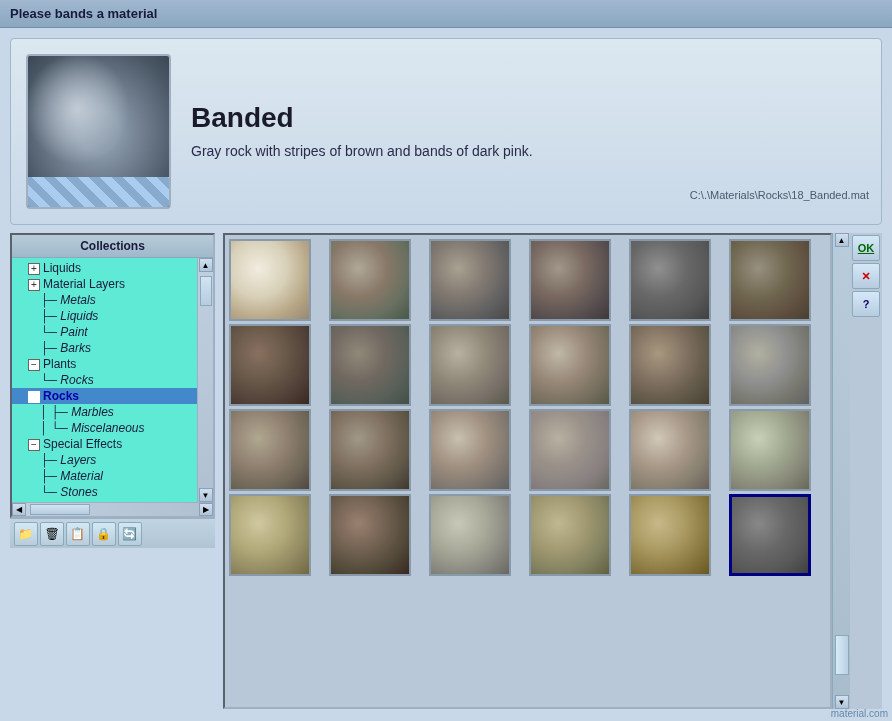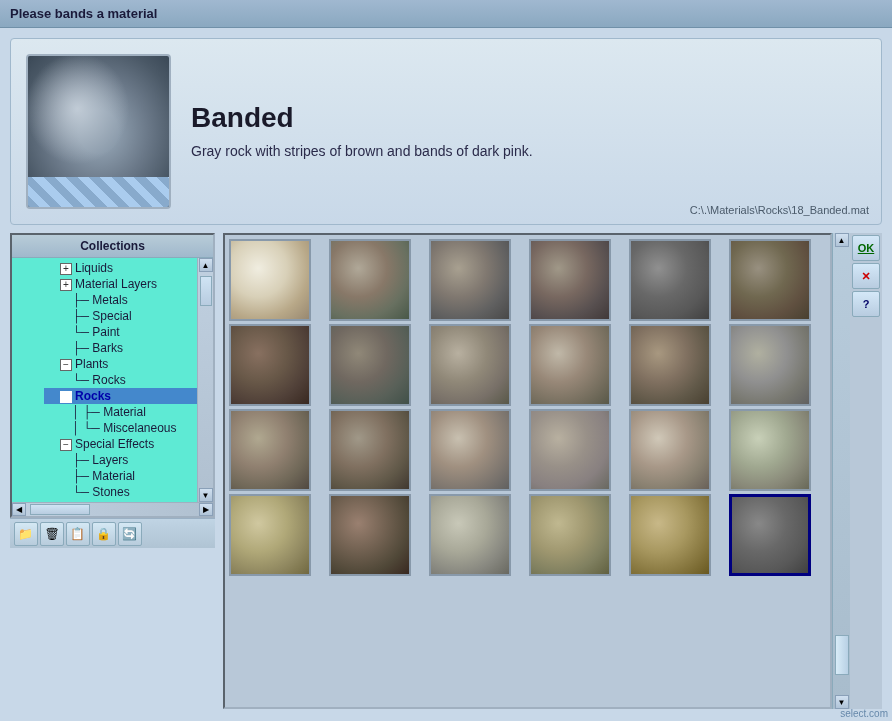--- a/index.html
+++ b/index.html
@@ -87,21 +87,21 @@
     }
 
     .preview-desc {
       color: #2a2a4a;
       font-size: 14px;
       line-height: 1.4;
     }
 
     .preview-path {
       position: absolute;
-      bottom: 8px;
+      bottom: 23px;
       right: 12px;
       color: #4a5a6a;
       font-size: 11px;
     }
 
     .bottom-section {
       display: flex;
       flex: 1;
       gap: 8px;
       overflow: hidden;
@@ -131,35 +131,34 @@
       overflow-y: scroll;
       overflow-x: hidden;
       padding: 2px 0;
     }
 
     .tree-item {
       padding: 1px 4px;
       cursor: pointer;
       white-space: nowrap;
       color: #1a1a3a;
-      margin-left: 32px;
     }
 
     .tree-item.selected {
       background: #4488cc;
       color: white;
     }
 
     .tree-item.highlighted {
       color: #0000aa;
       font-weight: bold;
     }
 
     .tree-indent-1 { padding-left: 16px; }
-    .tree-indent-2 { padding-left: 28px; }
+    .tree-indent-2 { padding-left: 28px; font-style: italic; }
 
     .expand-icon {
       display: inline-block;
       width: 12px;
       height: 12px;
       border: 1px solid #666;
       background: white;
       text-align: center;
       line-height: 10px;
       font-size: 10px;
@@ -419,27 +418,27 @@
 
     <div style="display:flex; flex-direction:column; width:205px; flex-shrink:0;">
       <div class="collections-panel">
         <div class="collections-header">Collections</div>
         <div style="display:flex; flex:1; overflow:hidden;">
           <div class="tree-container">
 
             <div class="tree-item tree-indent-1"><span class="expand-icon">+</span>Liquids</div>
             <div class="tree-item tree-indent-1"><span class="expand-icon">+</span>Material Layers</div>
             <div class="tree-item tree-indent-2">├─ Metals</div>
-            <div class="tree-item tree-indent-2">├─ Special</div>
+            <div class="tree-item tree-indent-2">├─ Liquids</div>
             <div class="tree-item tree-indent-2">└─ Paint</div>
             <div class="tree-item tree-indent-2">├─ Barks</div>
             <div class="tree-item tree-indent-1"><span class="expand-icon">−</span>Plants</div>
             <div class="tree-item tree-indent-2">└─ Rocks</div>
             <div class="tree-item tree-indent-1 highlighted selected"><span class="expand-icon" style="color:white; border-color:white;">−</span>Rocks</div>
-            <div class="tree-item tree-indent-2">│ ├─ Material</div>
+            <div class="tree-item tree-indent-2">│ ├─ Marbles</div>
             <div class="tree-item tree-indent-2">│ └─ Miscelaneous</div>
             <div class="tree-item tree-indent-1"><span class="expand-icon">−</span>Special Effects</div>
             <div class="tree-item tree-indent-2">├─ Layers</div>
             <div class="tree-item tree-indent-2">├─ Material</div>
             <div class="tree-item tree-indent-2">└─ Stones</div>
           </div>
           <div class="scrollbar-v">
             <div class="scroll-arrow">▲</div>
             <div class="scroll-track">
               <div class="scroll-thumb"></div>
@@ -553,13 +552,13 @@
 
       <div class="side-buttons">
         <div class="side-btn ok">OK</div>
         <div class="side-btn cancel">✕</div>
         <div class="side-btn help">?</div>
       </div>
     </div>
   </div>
 </div>
 
-<div class="watermark">select.com</div>
+<div class="watermark">material.com</div>
 
 </body></html>

